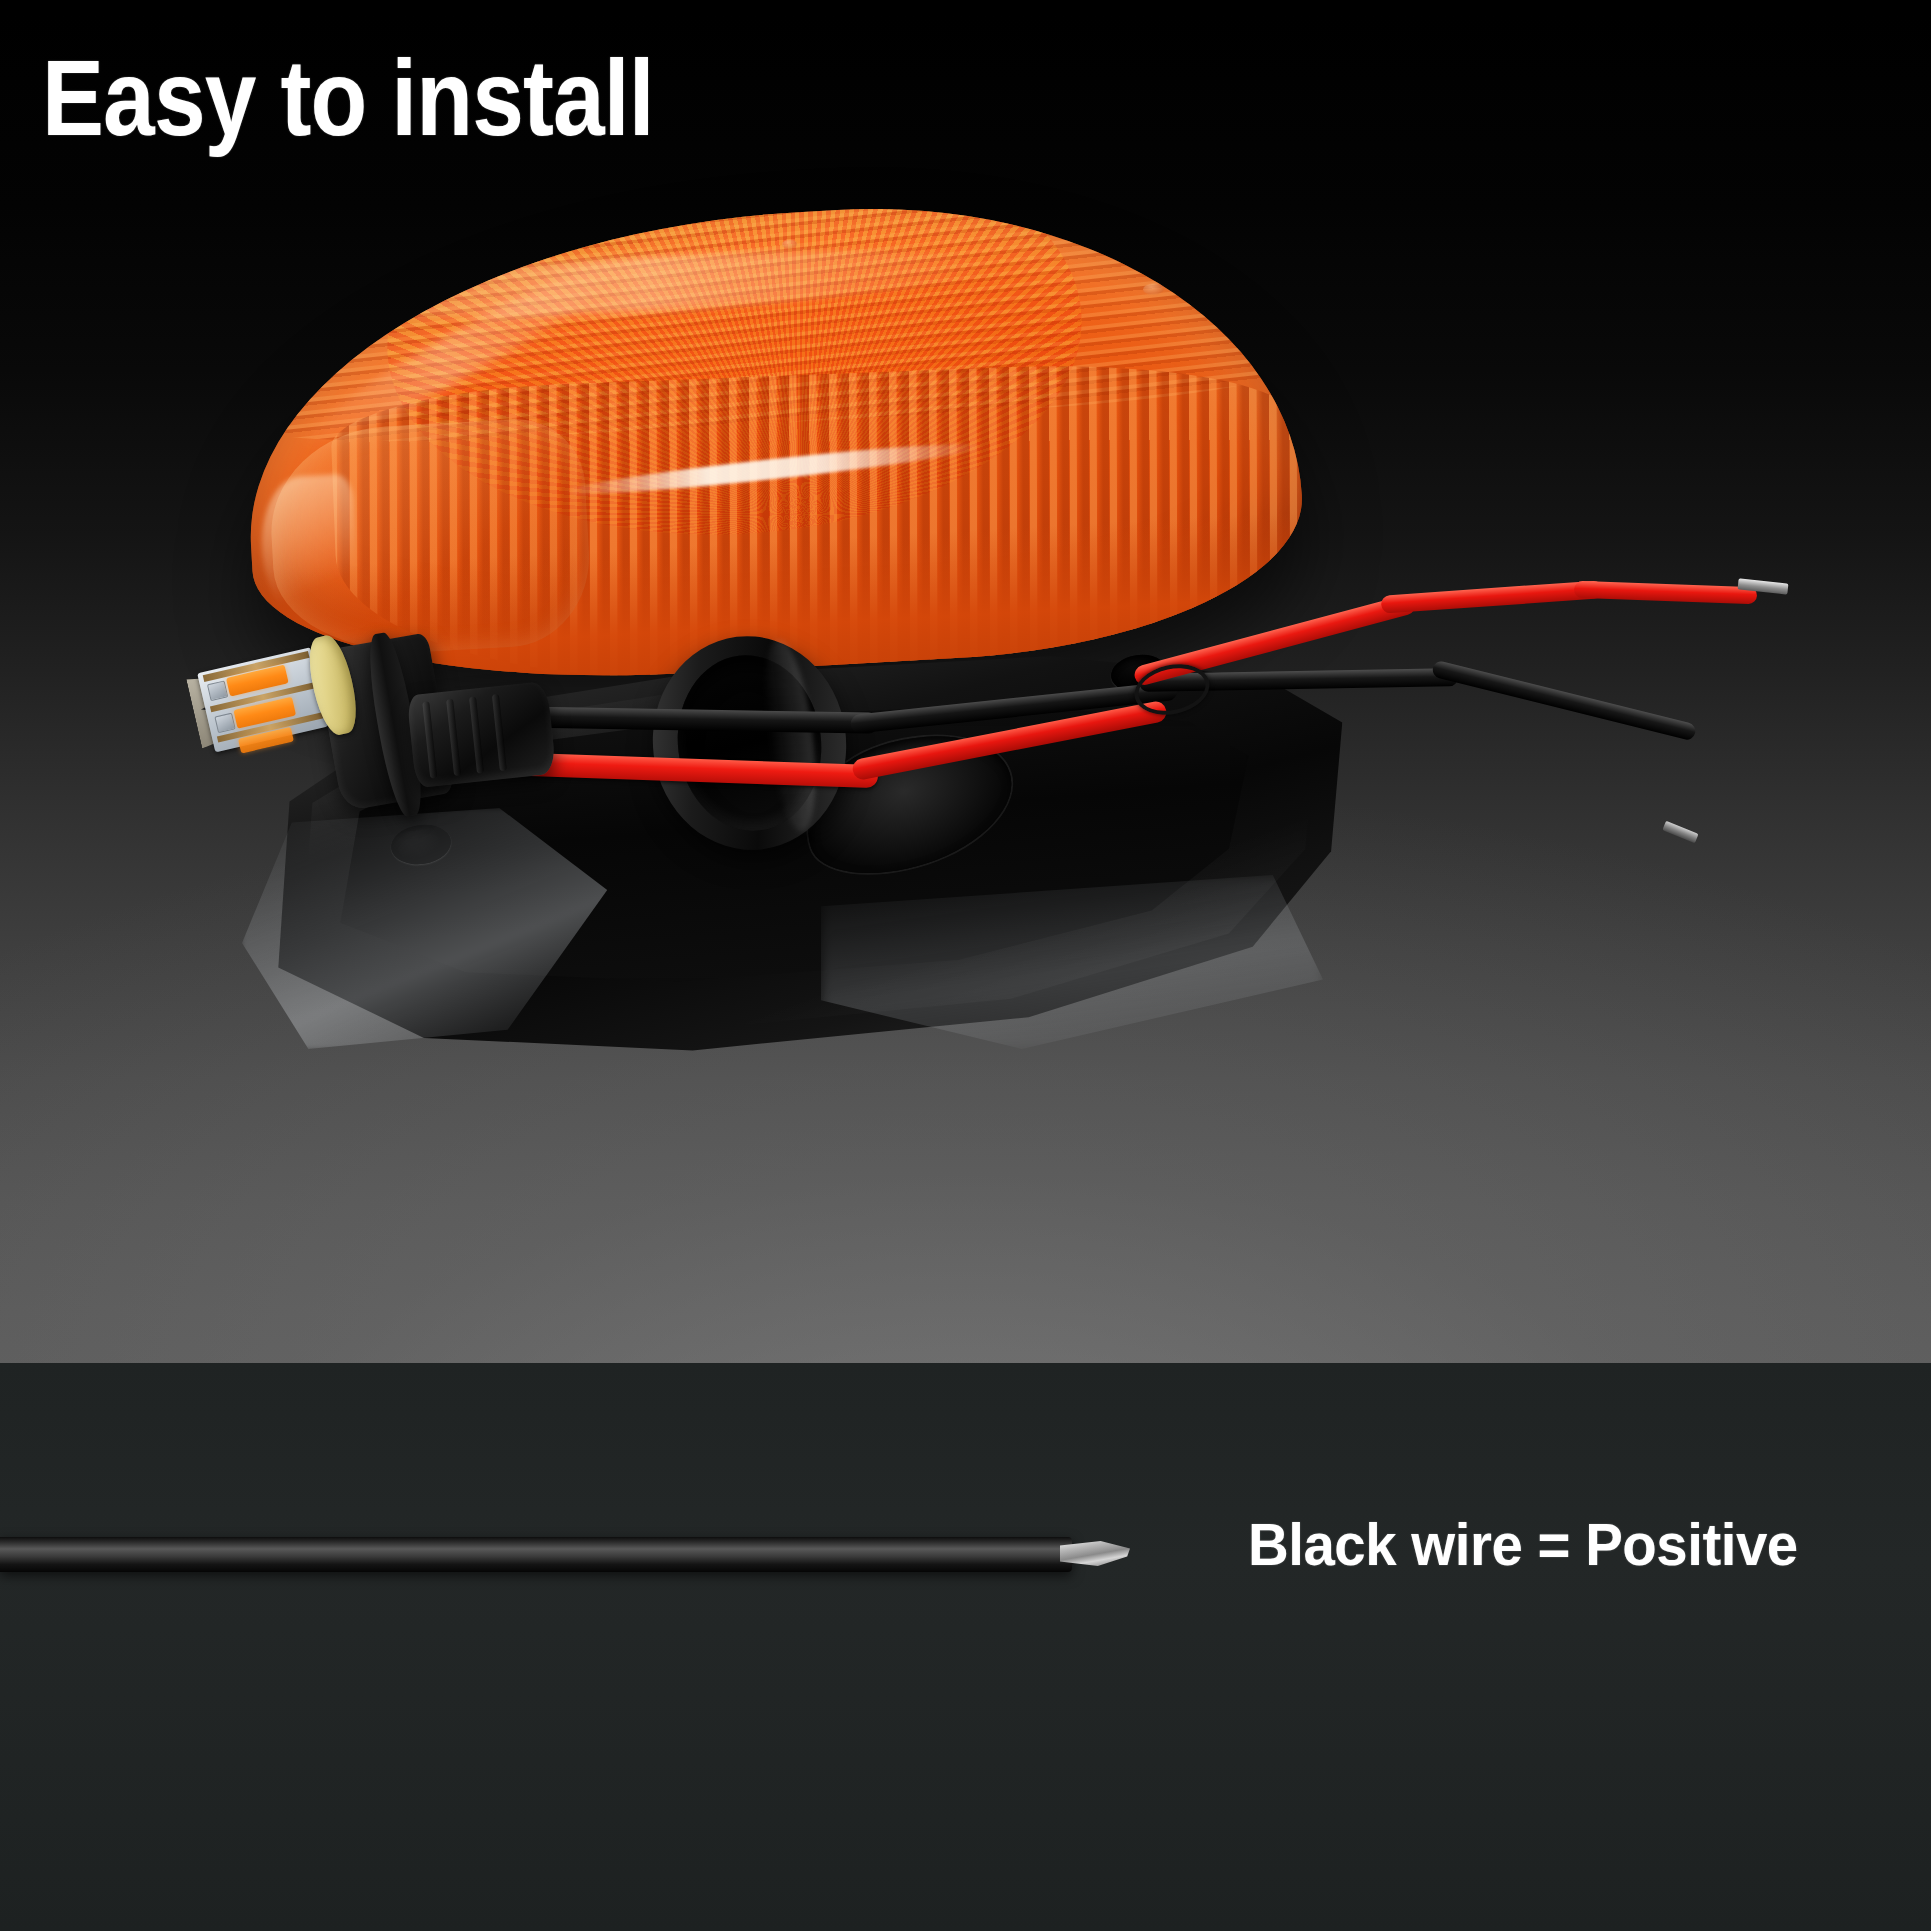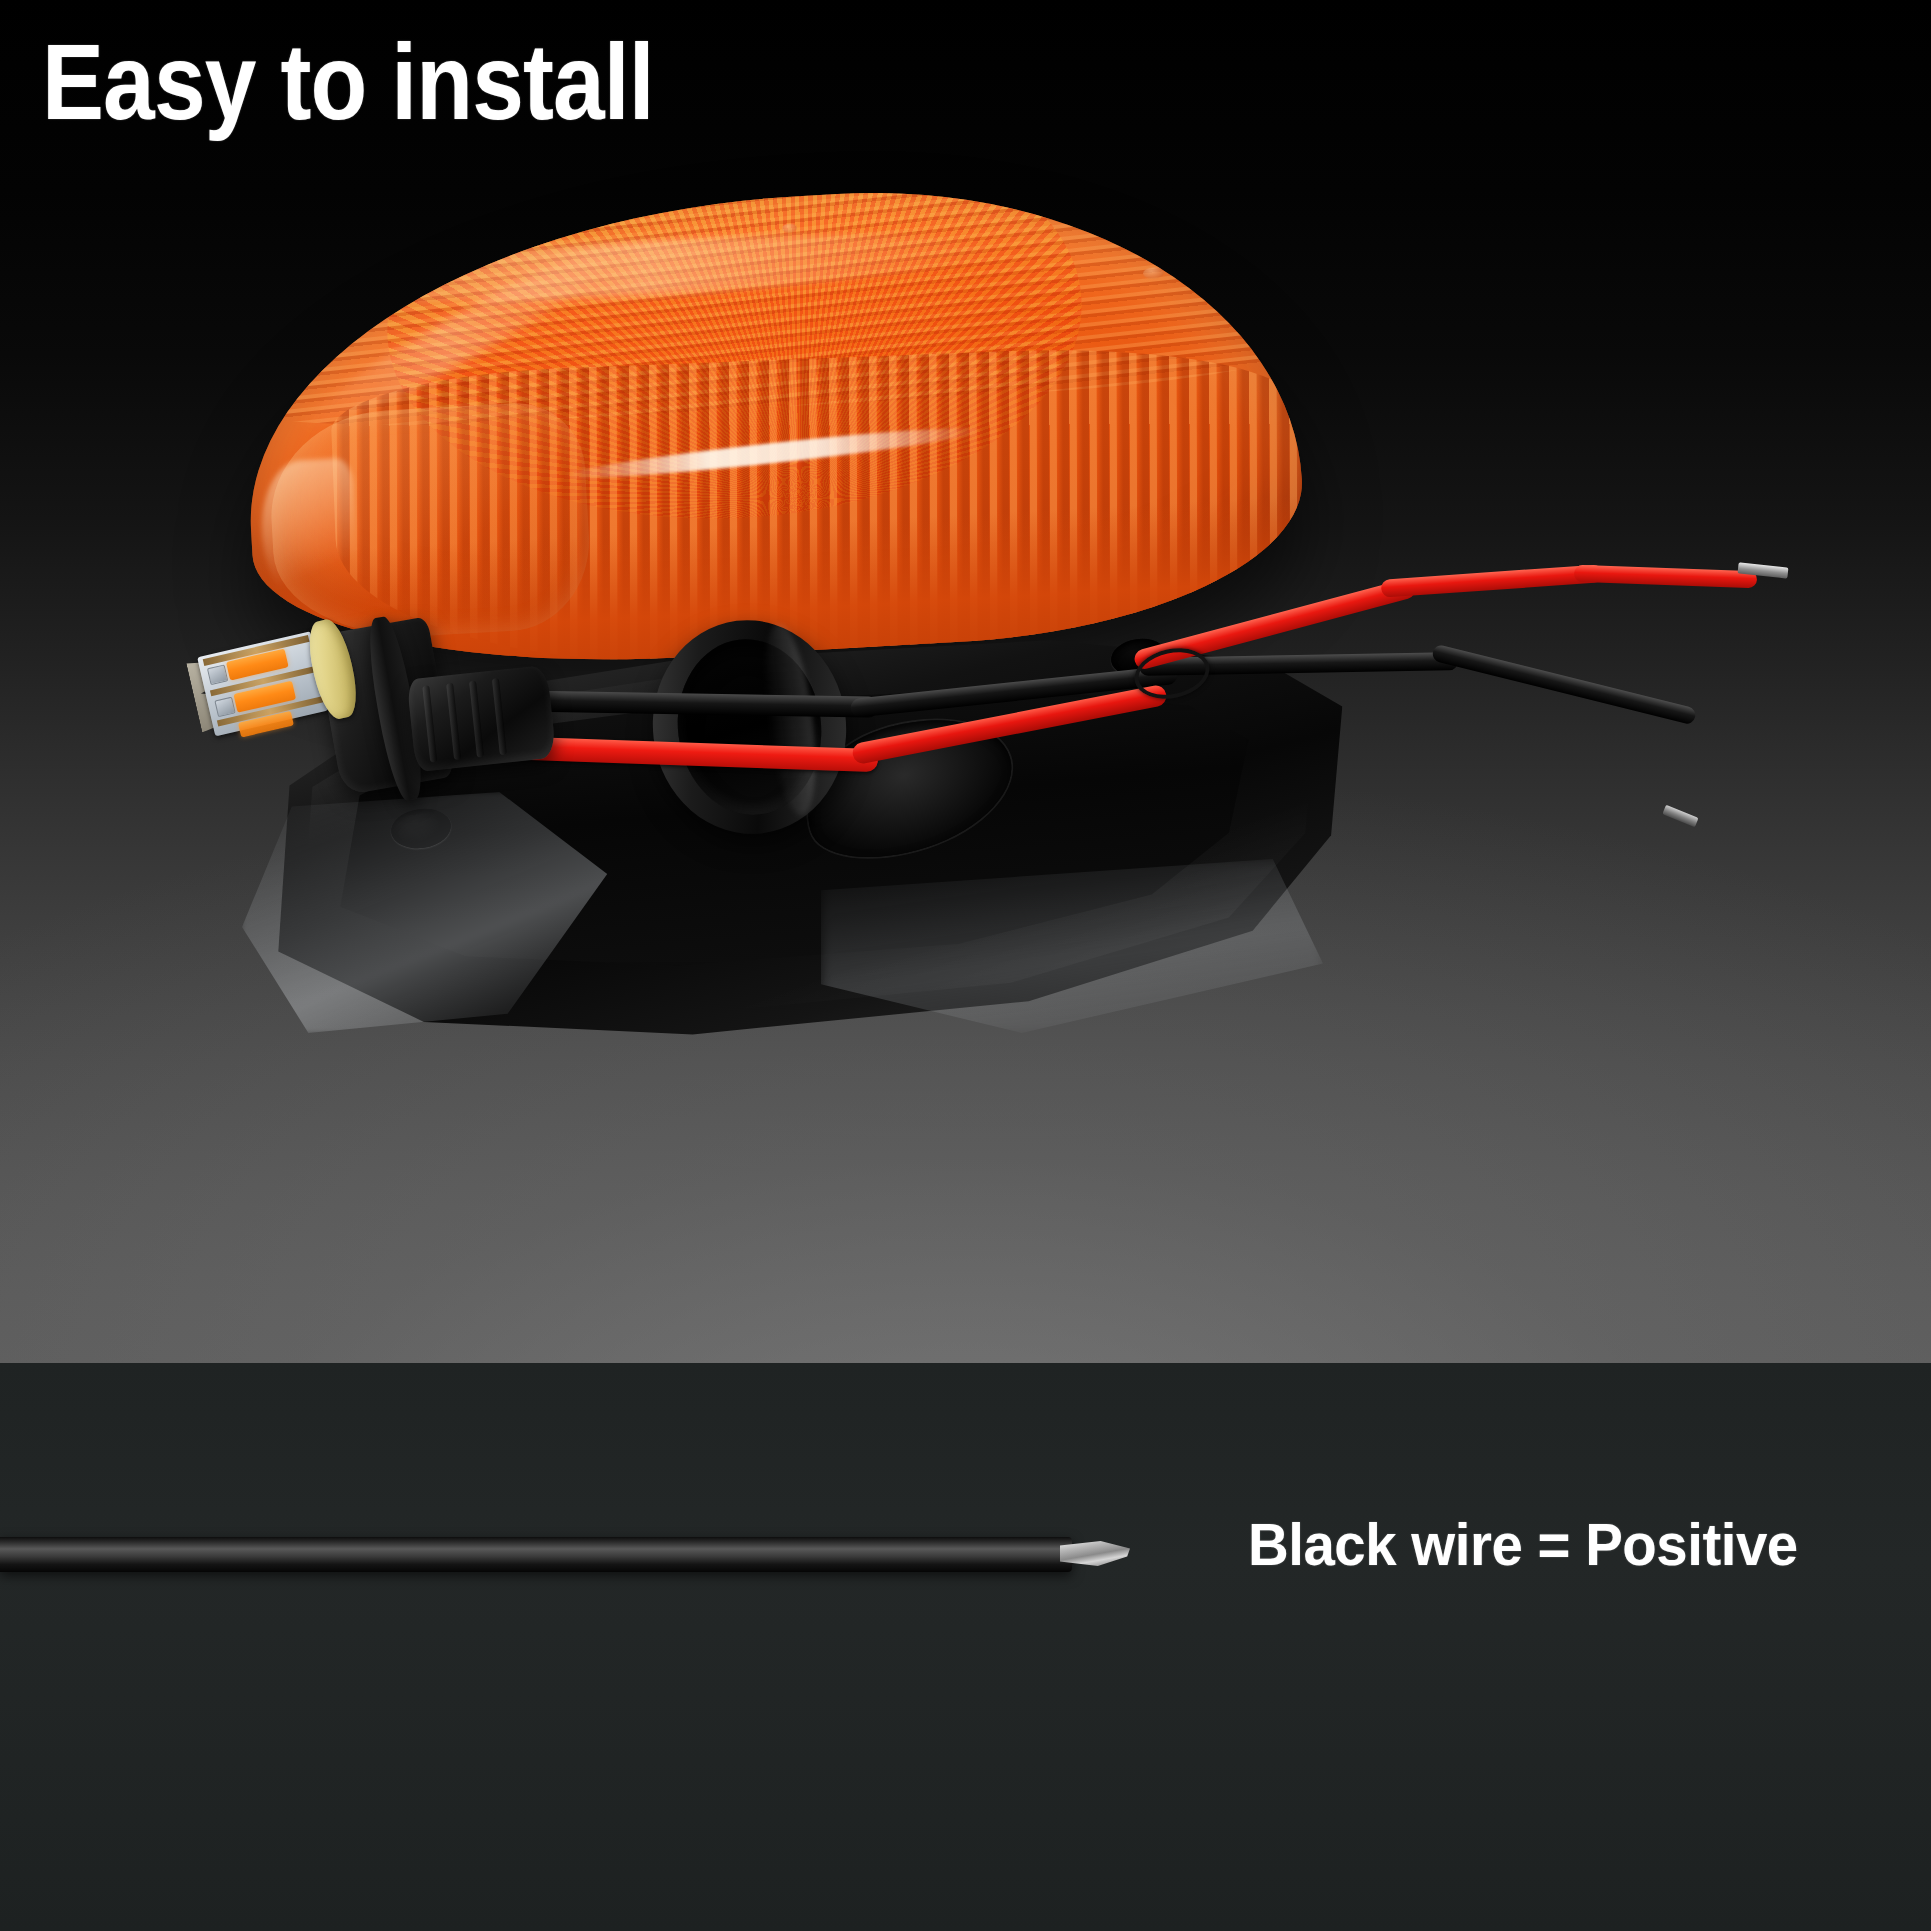--- a/index.html
+++ b/index.html
@@ -7,21 +7,21 @@
 
   #page{
     position:relative;
     width:1931px;height:1931px;
     overflow:hidden;
     background:#000;
   }
 
   
   #top-panel{
-    position:absolute;left:0;top:0;width:1931px;height:1363px;
+    position:absolute;left:0;top:16px;width:1931px;height:1363px;
     background:
       radial-gradient(120% 85% at 50% 112%, rgba(150,150,150,.50) 0%, rgba(120,120,120,.30) 32%, rgba(0,0,0,0) 66%),
       linear-gradient(180deg,#000000 0%,#030303 14%,#090909 26%,#141414 38%,#212121 48%,#303030 58%,#3e3e3e 68%,#4a4a4a 78%,#525252 87%,#575757 95%,#595959 100%);
     overflow:hidden;
   }
 
   #title{
     position:absolute;left:42px;top:23px;
     color:#fff;
     font-size:108px;

